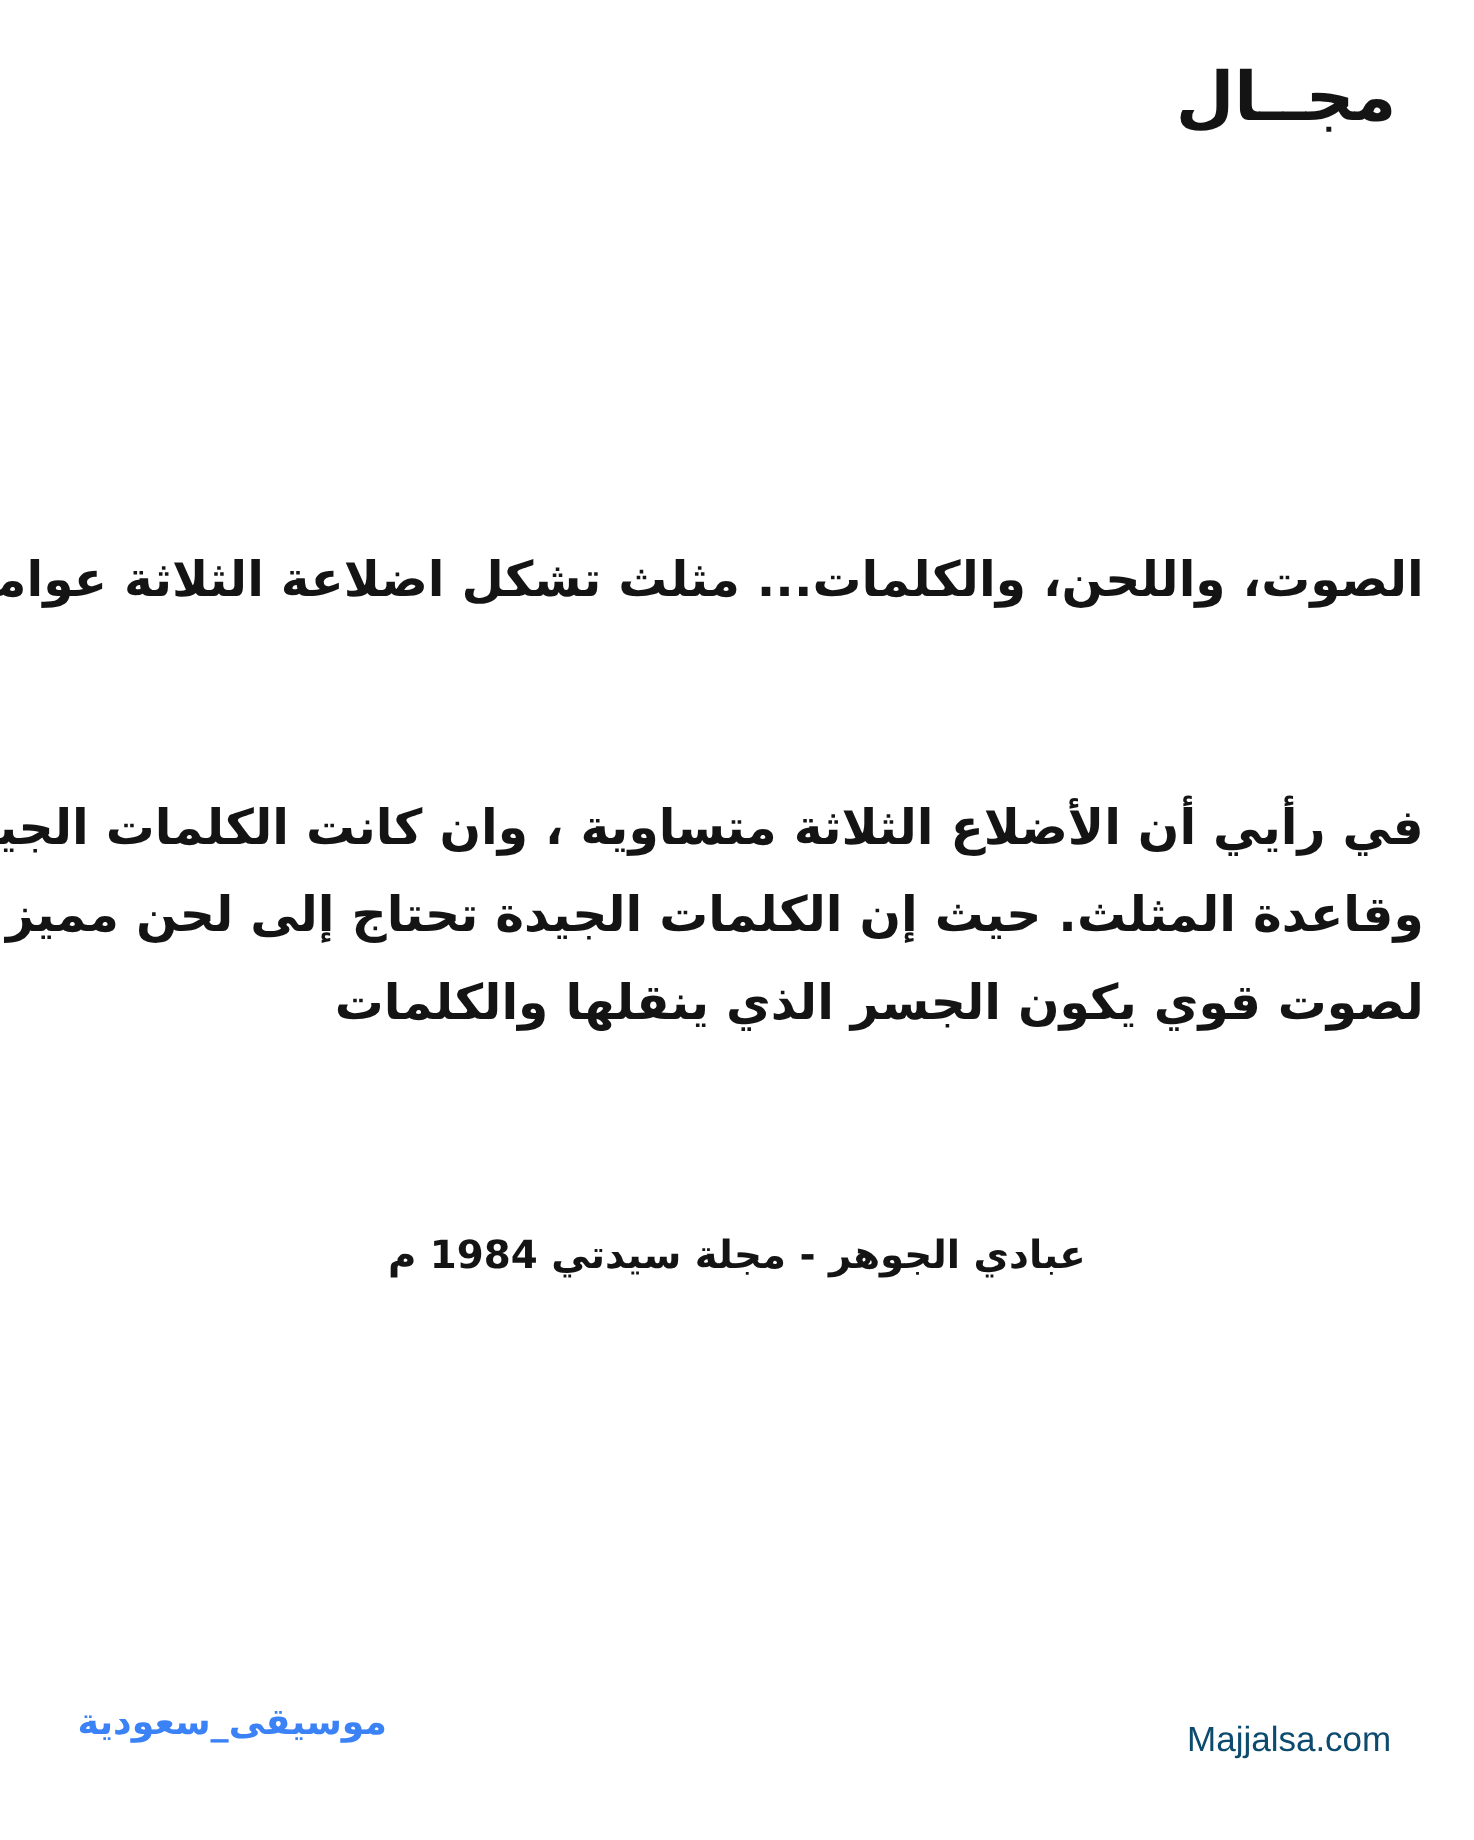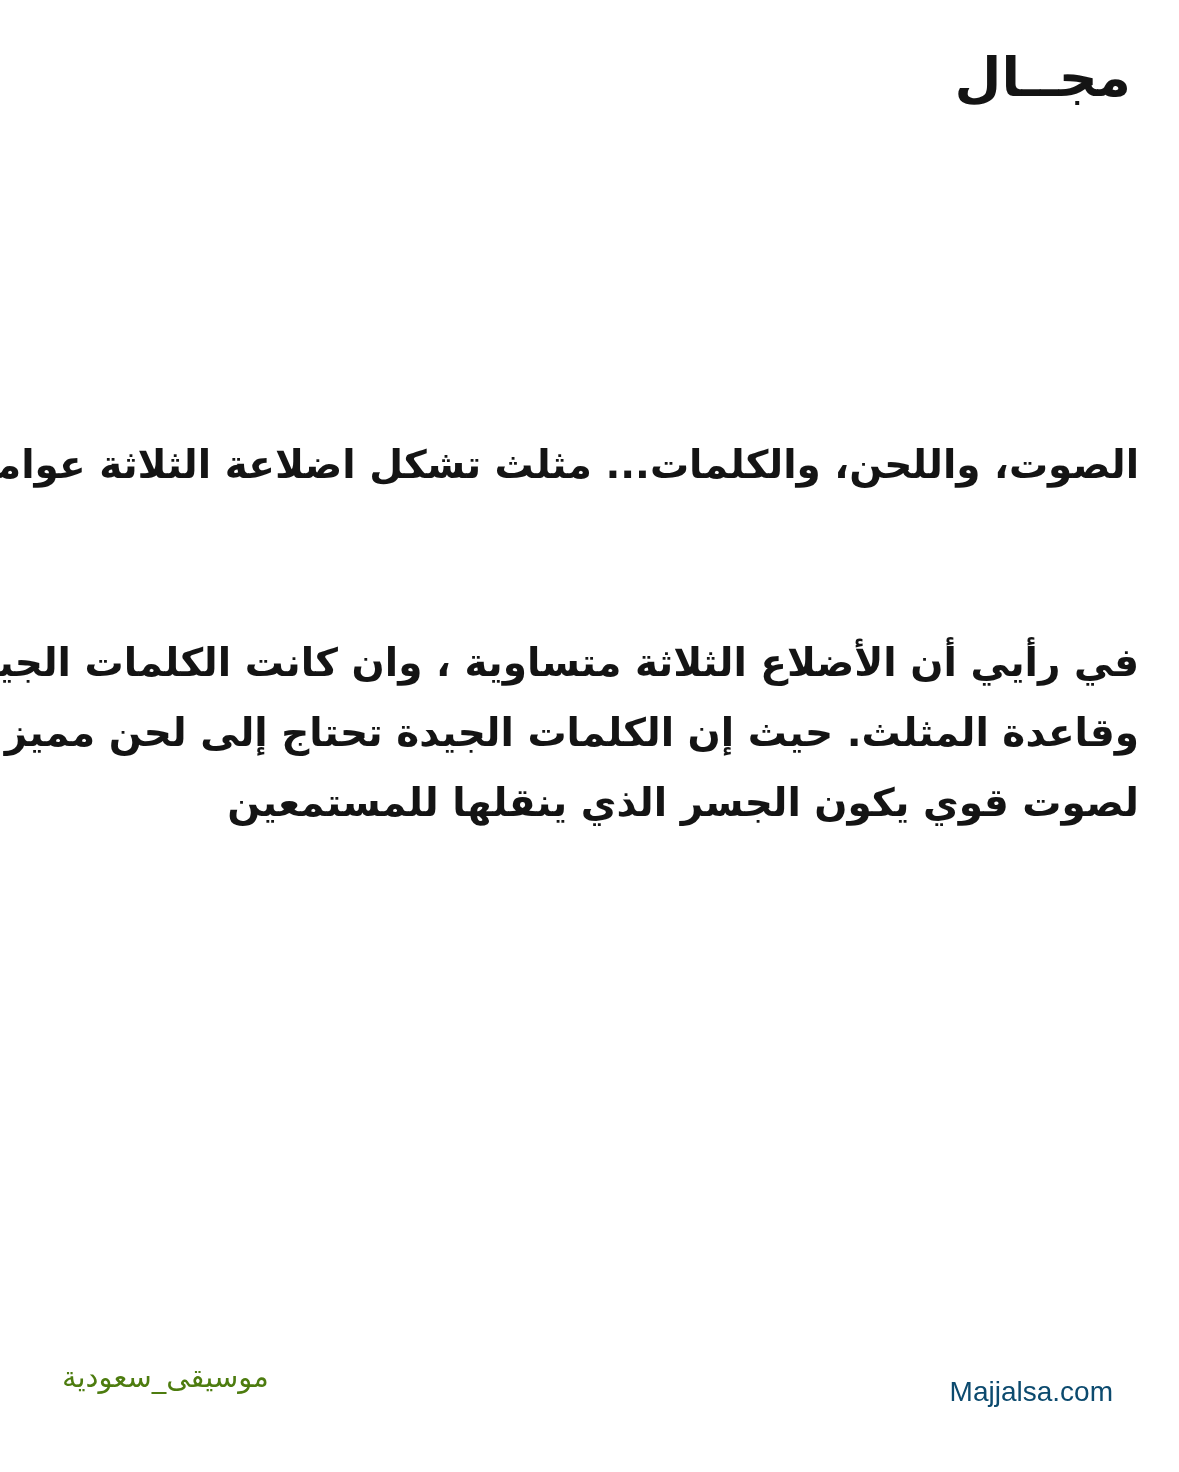--- a/index.html
+++ b/index.html
@@ -15,21 +15,21 @@
     color: #141414;
     font-family: "DejaVu Sans", sans-serif;
   }
   .card {
     position: absolute;
     inset: 0;
   }
   .logo {
     position: absolute;
     top: 46px;
-    right: 48px;
+    right: 62px;
     font-size: 54px;
     font-weight: bold;
     letter-spacing: -2px;
     direction: rtl;
   }
   .para {
     position: absolute;
     left: 55px;
     right: 40px;
     direction: rtl;
@@ -52,22 +52,22 @@
     text-align: center;
     font-weight: bold;
     font-size: 31px;
   }
   .hashtag {
     position: absolute;
     top: 1360px;
     left: 62px;
     direction: rtl;
     font-size: 29px;
-    font-weight: normal;
-    color: #4d7c0f;
+    font-weight: bold;
+    color: #3b82f6;
   }
   .website {
     position: absolute;
     top: 1376px;
     right: 66px;
     font-size: 28px;
     font-family: "Liberation Sans", sans-serif;
     color: #0c4a6e;
   }
 </style>
@@ -78,21 +78,22 @@
 
   <div class="logo">مجــال</div>
 
   <section class="para question">
     <div class="line">الصوت، واللحن، والكلمات... مثلث تشكل اضلاعة الثلاثة عوامل النجاح</div>
   </section>
 
   <section class="para answer">
     <div class="line">في رأيي أن الأضلاع الثلاثة متساوية ، وان كانت الكلمات الجيدة هي الأساس</div>
     <div class="line">وقاعدة المثلث. حيث إن الكلمات الجيدة تحتاج إلى لحن مميز جميل يعطى</div>
-    <div class="line">لصوت قوي يكون الجسر الذي ينقلها للمستمعين</div>
+    <div class="line">لصوت قوي يكون الجسر الذي ينقلها والكلمات</div>
   </section>
 
+  <div class="attribution">عبادي الجوهر - مجلة سيدتي 1984 م</div>
 
   <div class="hashtag">موسيقى_سعودية</div>
 
   <div class="website">Majjalsa.com</div>
 
 </div>
 
 </body></html>

